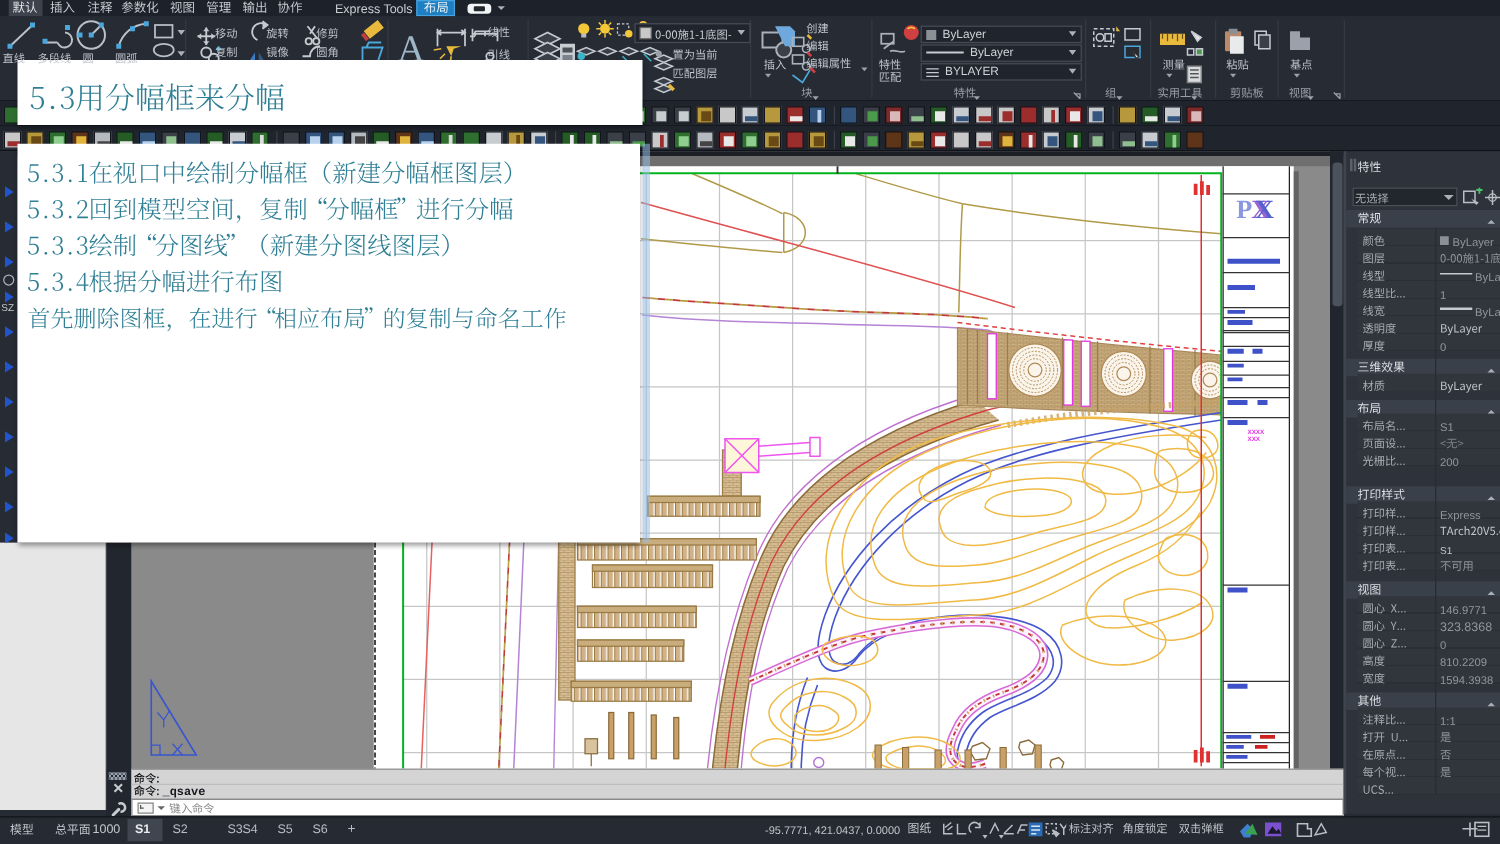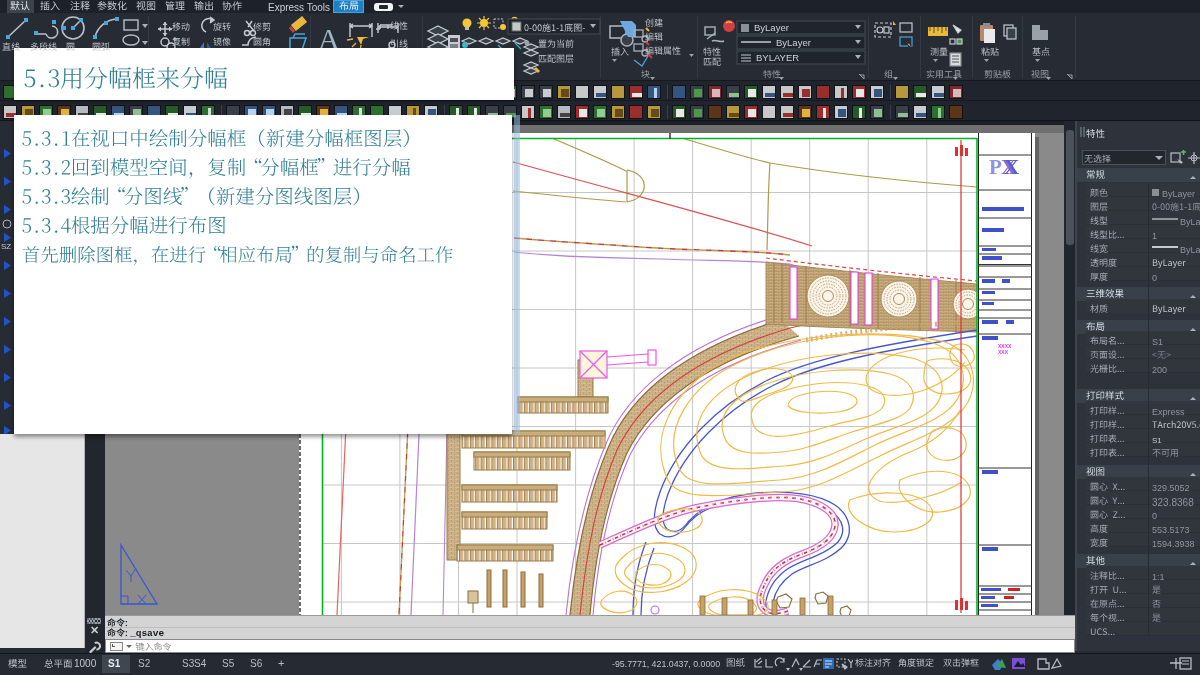--- a/index.html
+++ b/index.html
@@ -876,24 +876,24 @@
 <div class="ab" style="left:1152px;top:231px;font-size:9px;color:#8f959d">1</div>
 <svg class="ab" style="left:1152px;top:244px" width="26" height="6">
       <path d="M0 3 h26" stroke="#c6cad0" stroke-width="2"></path>
     </svg>
 <div class="ab" style="left:1180px;top:245px;font-size:9px;color:#8f959d">ByLa</div>
 <div class="ab" style="left:1152px;top:273px;font-size:9px;color:#8f959d">0</div>
 <div class="ab" style="left:1152px;top:337px;font-size:9px;color:#8f959d">S1</div>
 <div class="ab" style="left:1152px;top:365px;font-size:9px;color:#8f959d">200</div>
 <div class="ab" style="left:1152px;top:407px;font-size:9px;color:#8f959d">Express</div>
 <div class="ab" style="left:1152px;top:435px;font-size:8px;color:#c6cad0;top:436px">S1</div>
-<div class="ab" style="left:1152px;top:483px;font-size:9px;color:#8f959d">329.5052</div>
+<div class="ab" style="left:1152px;top:483px;font-size:9px;color:#8f959d">146.9771</div>
 <div class="ab" style="left:1152px;top:497px;font-size:10px;color:#8f959d">323.8368</div>
 <div class="ab" style="left:1152px;top:511px;font-size:9px;color:#8f959d">0</div>
-<div class="ab" style="left:1152px;top:525px;font-size:9px;color:#8f959d">553.5173</div>
+<div class="ab" style="left:1152px;top:525px;font-size:9px;color:#8f959d">810.2209</div>
 <div class="ab" style="left:1152px;top:539px;font-size:9px;color:#8f959d">1594.3938</div>
 <div class="ab" style="left:1152px;top:572px;font-size:9px;color:#8f959d">1:1</div>
 
 <div class="ab" style="left:0;top:121px;width:14px;height:313px;background:#262b34"></div>
 <svg class="ab" style="left:0;top:121px" width="14" height="313" viewBox="0 0 14 313">
  <g fill="#2255cc">
   <path d="M4 28 l7 4.5 -7 4.5z"></path>
         <path d="M4 56 l7 4.5 -7 4.5z"></path>
         <path d="M4 84 l7 4.5 -7 4.5z"></path>
   <path d="M4 112 l7 4.5 -7 4.5z"></path>

